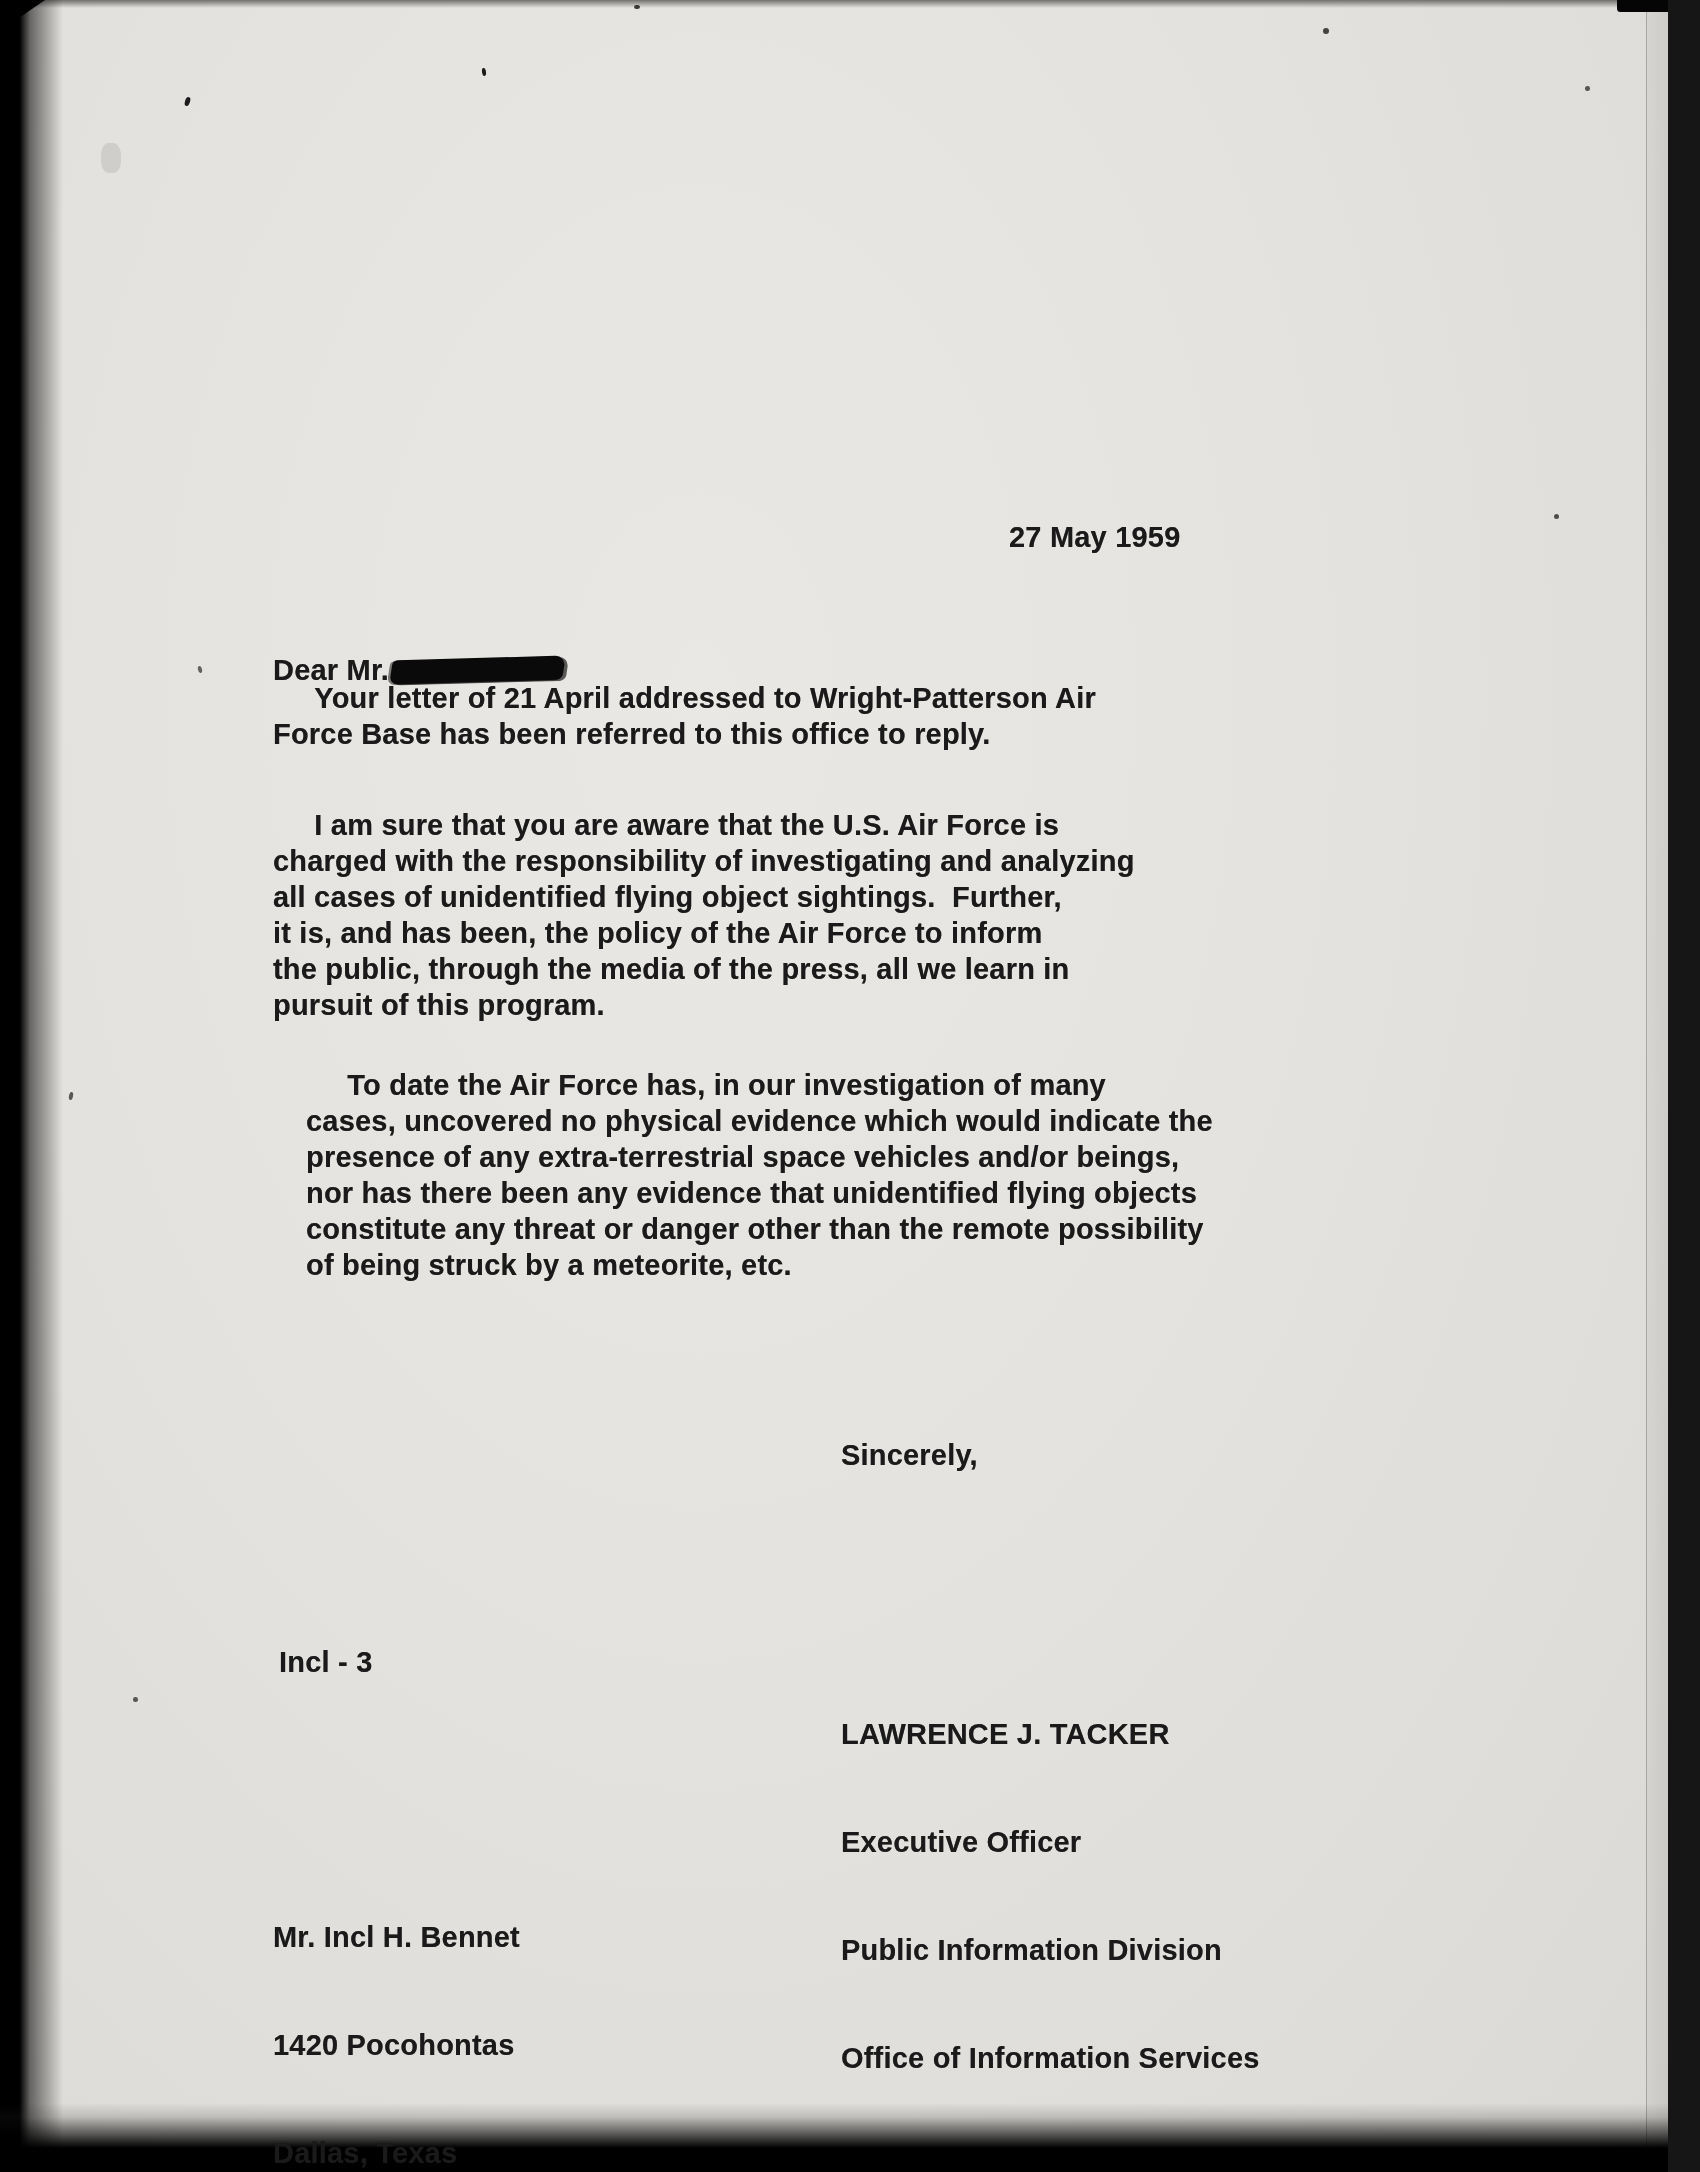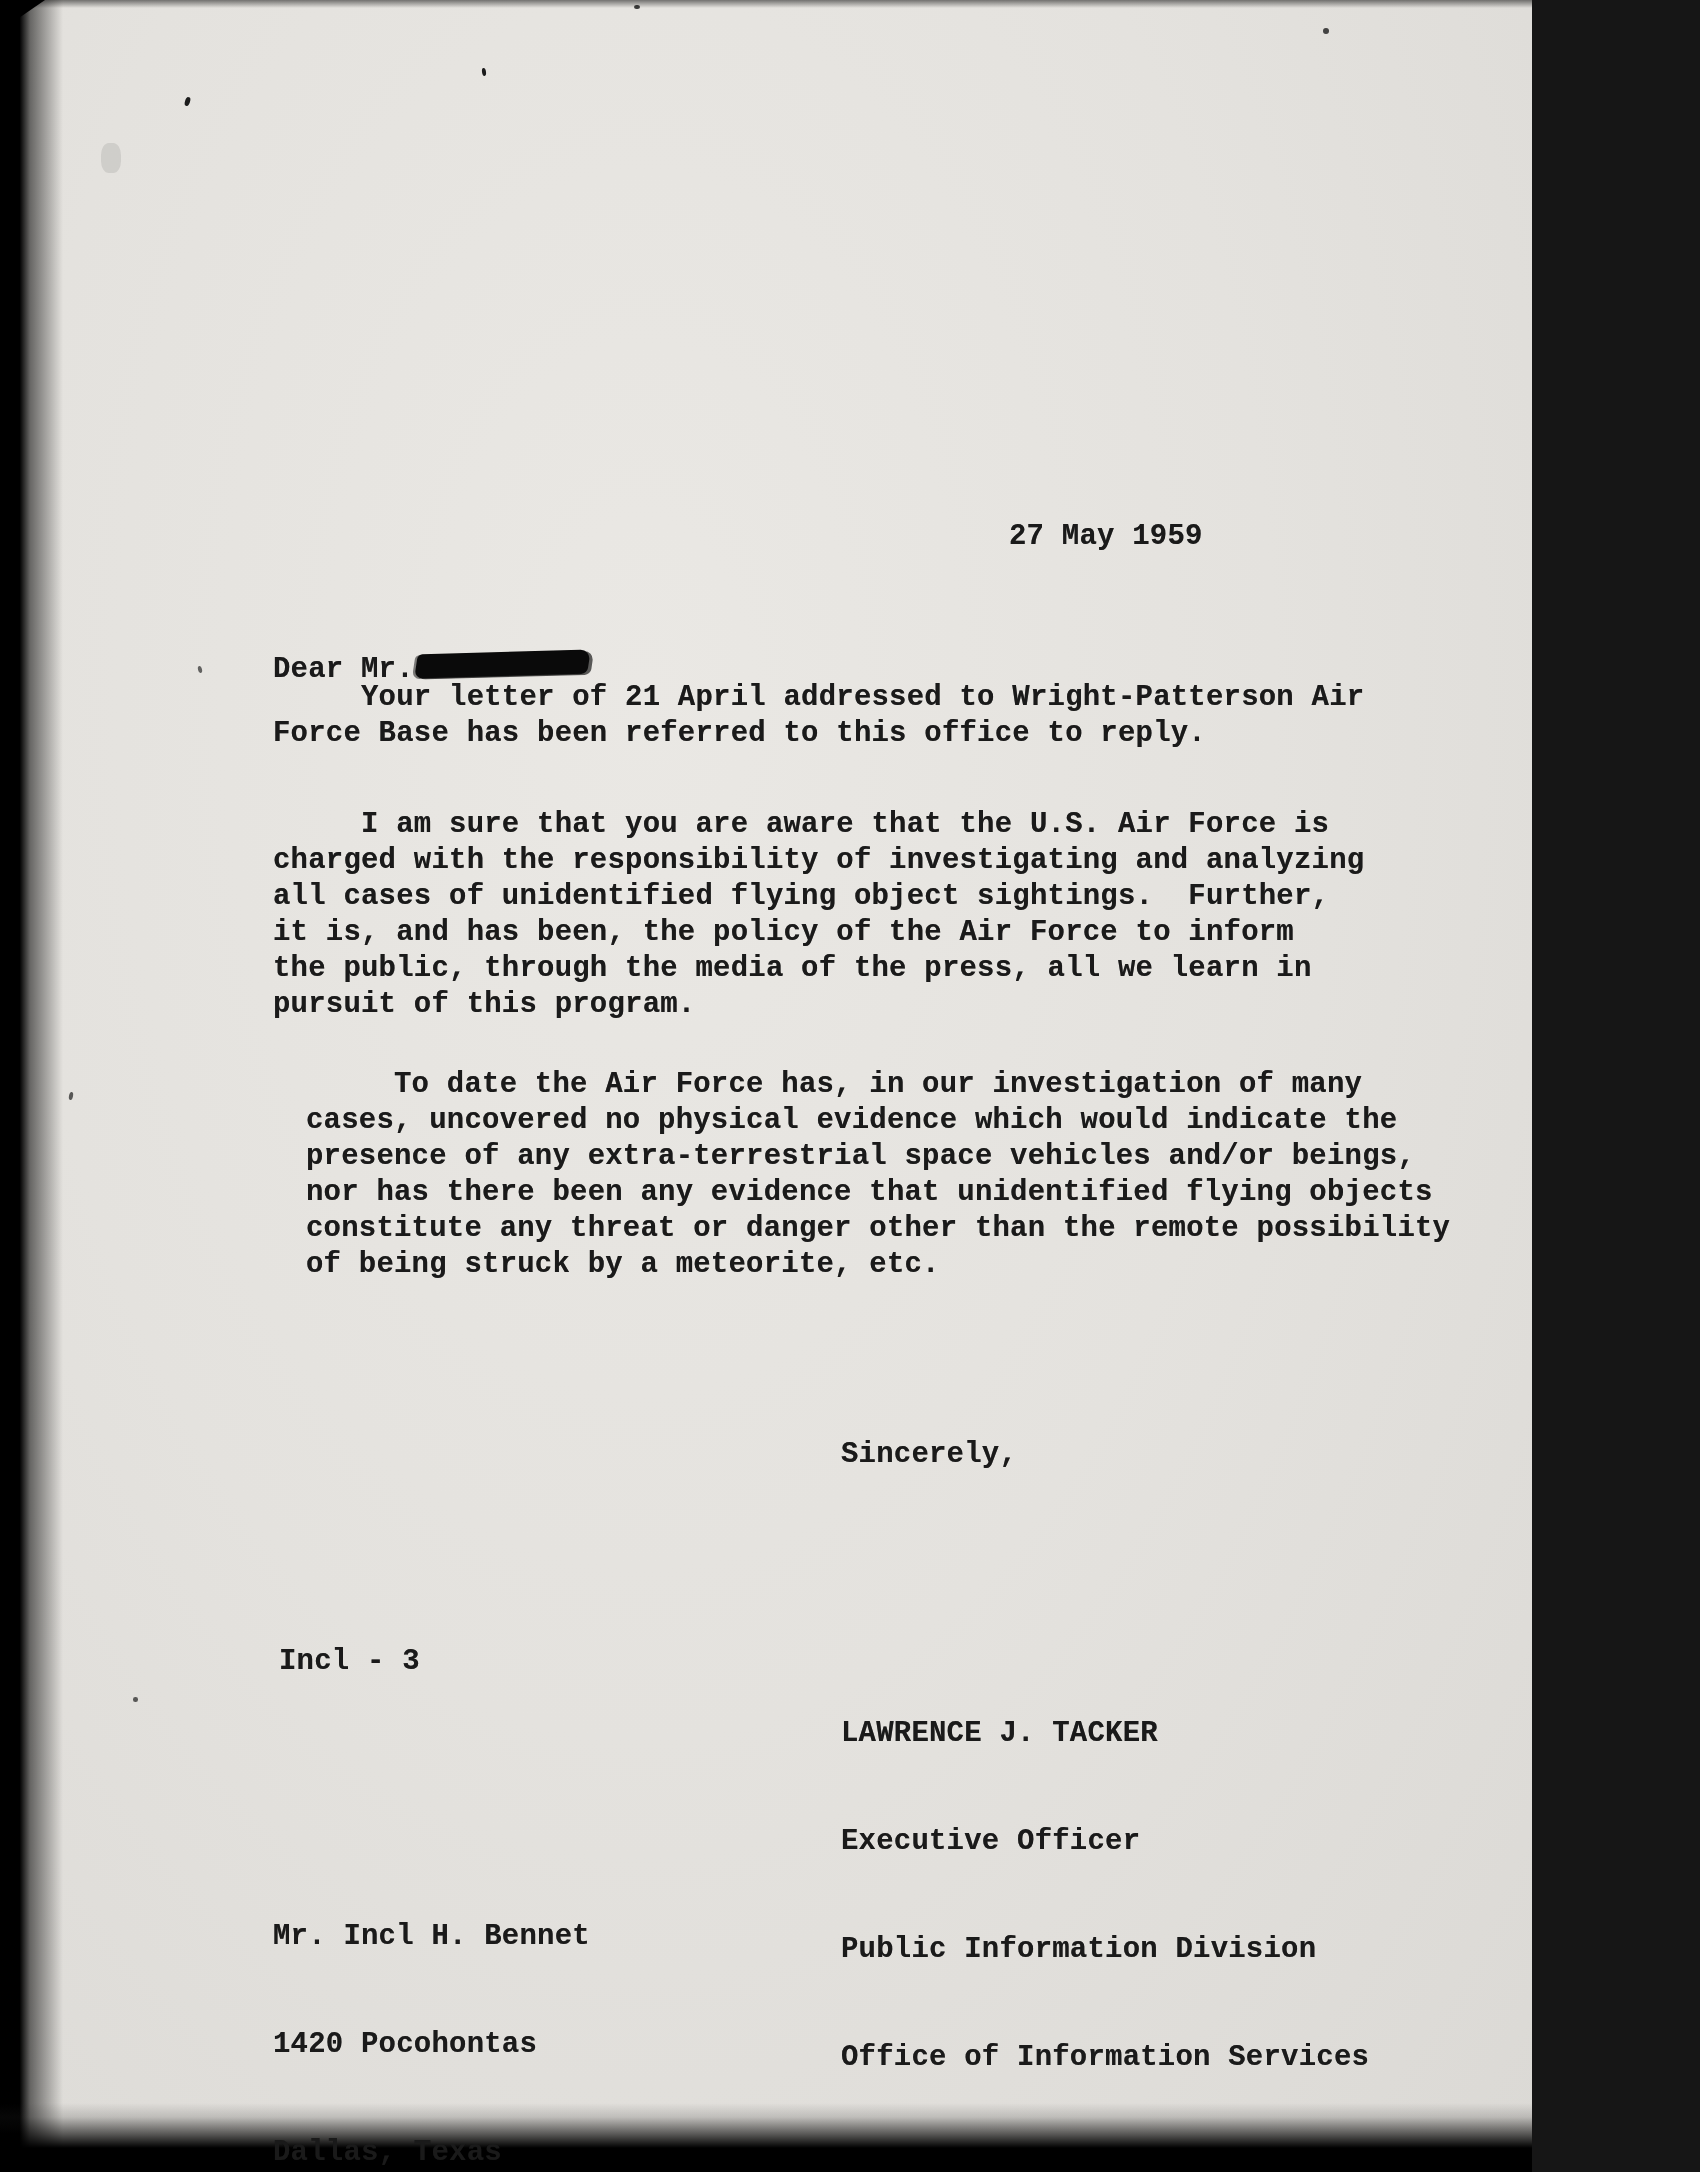--- a/index.html
+++ b/index.html
@@ -1,37 +1,37 @@
 <!DOCTYPE html>
 <html style="font-size:9.2px"><head>
 <meta charset="utf-8">
 <style>
   html,body{margin:0;padding:0;background:#161616;}
   .scan{
     position:relative;
-    width:1532px;height:2172px;
+    width:1668px;height:2172px;
     overflow:hidden;
     background:
       radial-gradient(ellipse at 42% 32%, #eae8e4 0%, #e4e2de 50%, #dbd9d5 100%);
-    font-family:Liberation Mono, monospace;
+    font-family:Liberation Sans, sans-serif;
     color:#1a1a1a;
   }
   .txt{
     position:absolute;
     font-size:29px;
     line-height:36px;
     font-weight:bold;
     letter-spacing:0.2px;
     white-space:pre-wrap;
     text-shadow:0 0 0.6px rgba(25,25,25,.55);
   }
   .line{display:block;}
   
   .date{left:1009px;top:519px;}
-  .salutation{left:273px;top:652px;display:flex;align-items:flex-start;}
+  .salutation{left:273px;top:652px;display:flex;align-items:center;}
   .p1{left:273px;top:680px;}
   .p2{left:273px;top:807px;}
   .p3{left:273px;top:1067px;margin-left:33px;}
   .p4{left:273px;top:1302px;}
   .closing{left:841px;top:1437px;}
   .encl{left:279px;top:1644px;}
   .sigblock{left:841px;top:1644px;}
   .recipient{left:273px;top:1847px;}
   
   .redaction{

